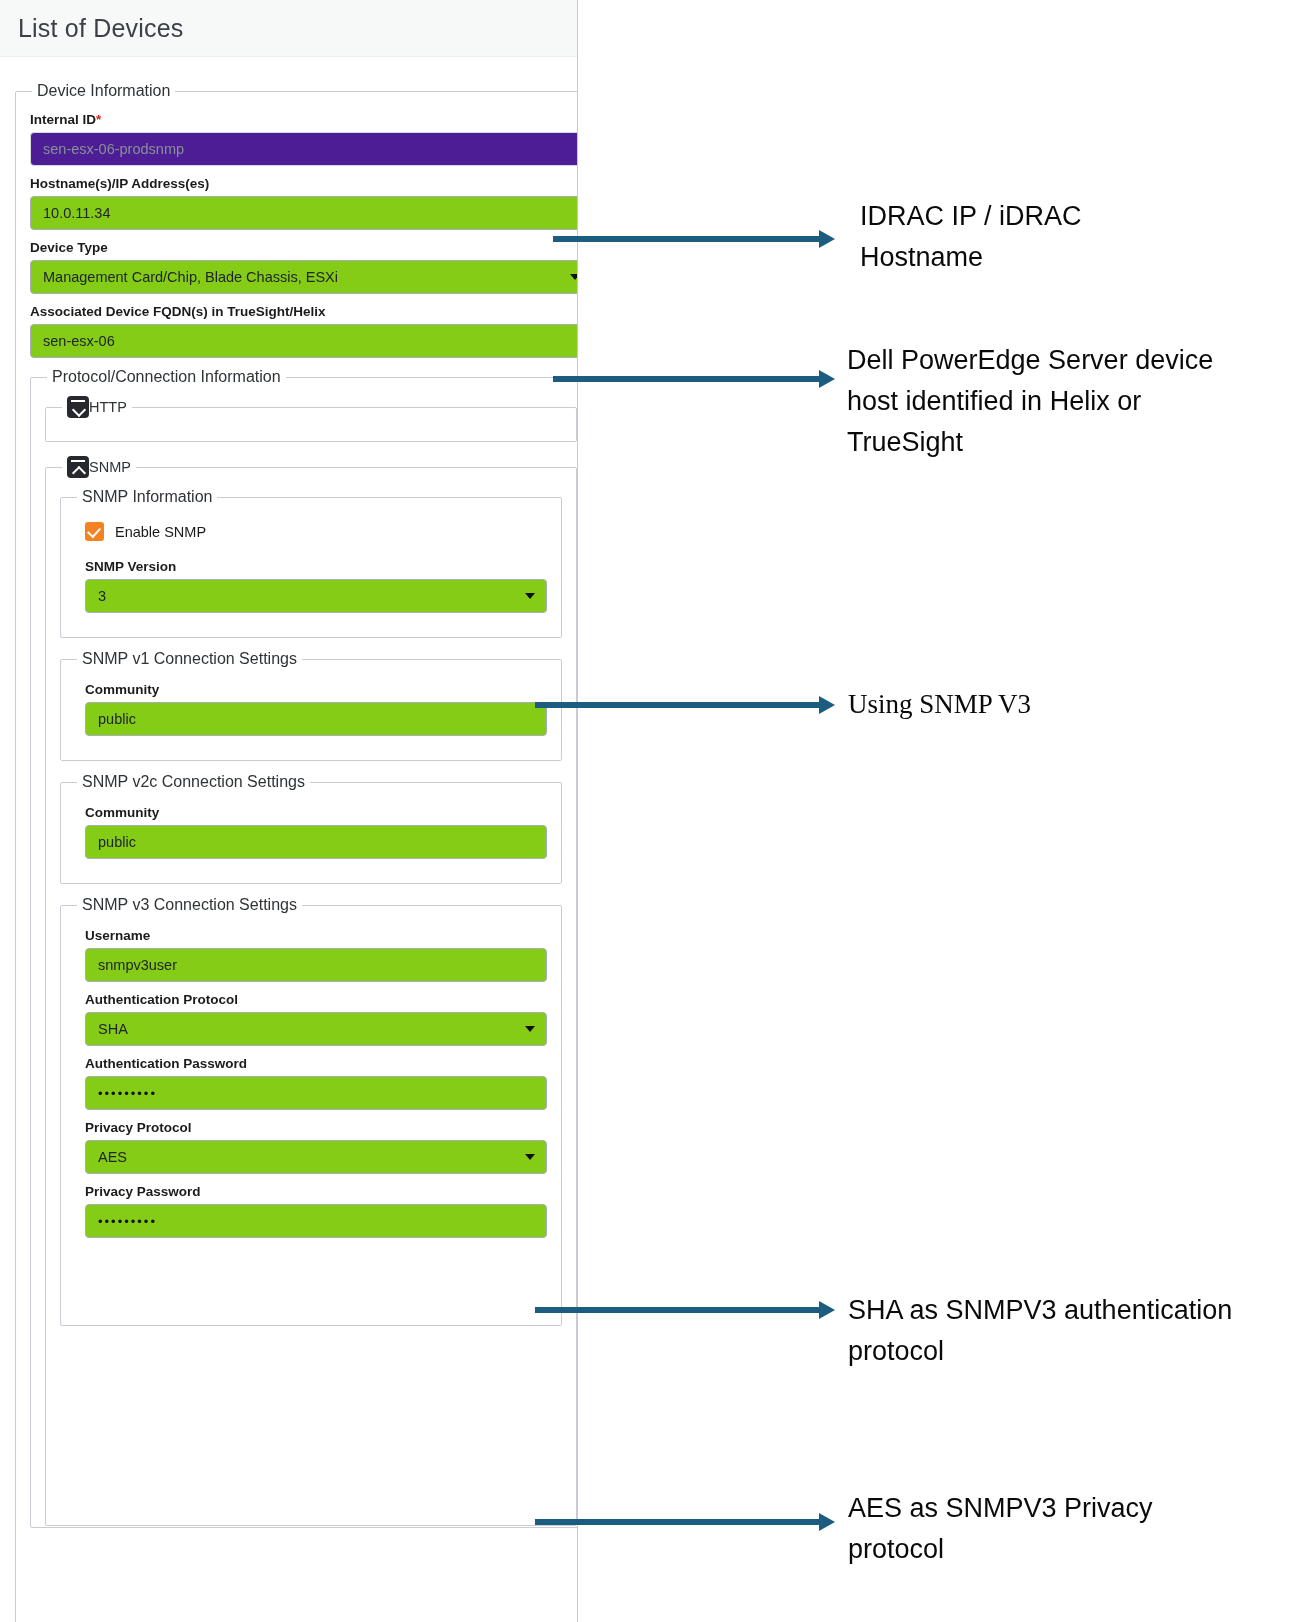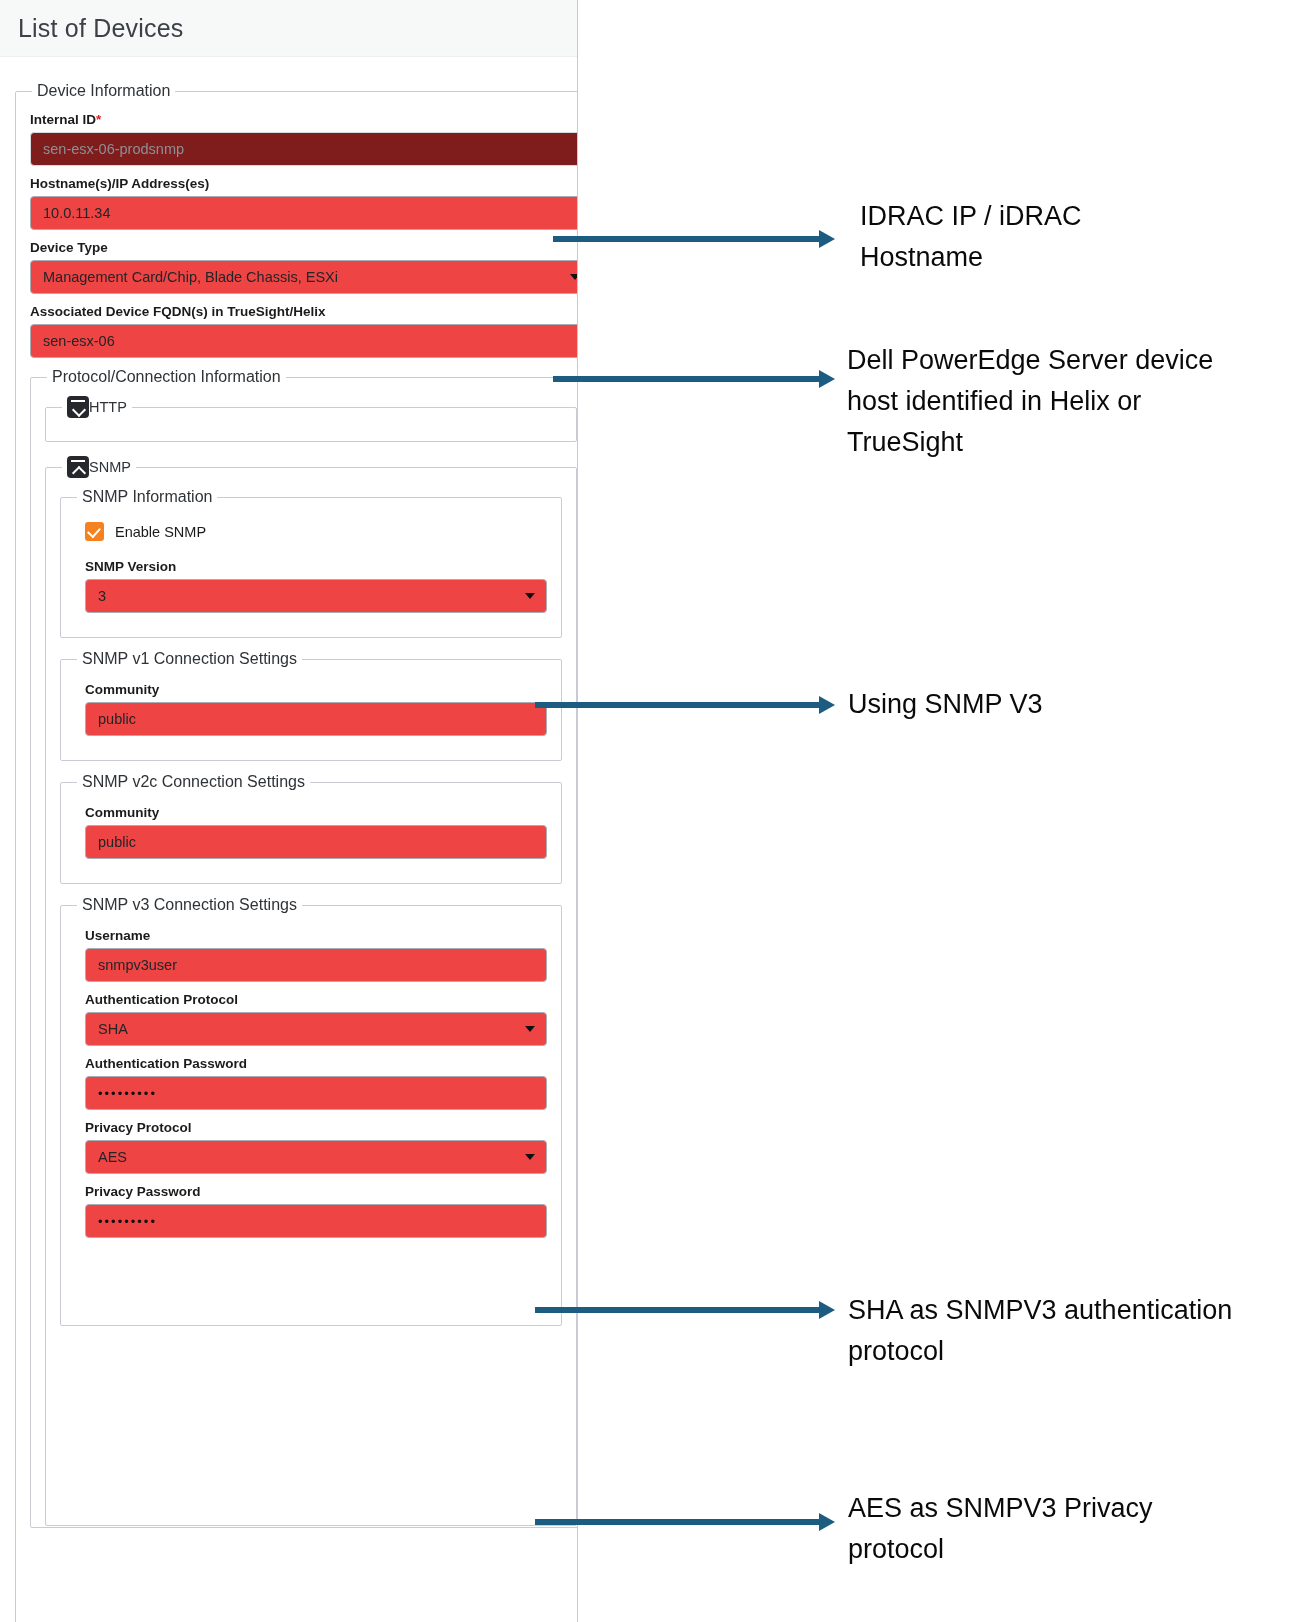--- a/index.html
+++ b/index.html
@@ -76,29 +76,29 @@
     display: block;
   }
   .req-star { color: #e02020; font-weight: bold; }
 
   .txt {
     width: 100%;
     height: 34px;
     box-sizing: border-box;
     border: 1px solid #a9adb8;
     border-radius: 4px;
-    background: #ef4444;
+    background: #84cc16;
     font-size: 14.5px;
     font-family: "Liberation Sans", sans-serif;
     color: #222428;
     padding: 0 12px;
     outline: none;
   }
   .txt.disabled {
-    background: #7f1d1d;
+    background: #4c1d95;
     border-color: #d7dade;
     color: #8b9096;
   }
   .txt.pw { letter-spacing: 2px; font-size: 13px; color: #111; }
 
   .select-wrap { position: relative; width: 100%; }
   .select-wrap .txt { padding-right: 30px; }
   .caret {
     position: absolute;
     right: 12px; top: 50%;
@@ -369,17 +369,17 @@
 
 <div class="arrow" style="left:535px; top:1511px; width:300px;">
   <span class="arrow-line" style="width:284px;"></span>
   <span class="arrow-head" style="left:284px;"></span>
 </div>
 
 <div class="anno-text" style="left:860px; top:196px; width:340px;">IDRAC IP / iDRAC Hostname</div>
 
 <div class="anno-text" style="left:847px; top:340px; width:390px;">Dell PowerEdge Server device host identified in Helix or TrueSight</div>
 
-<div class="anno-text" style="left:848px; top:684px; width:390px;">Using SNMP V3</div>
+<div class="anno-text" style="left:848px; top:684px; width:390px;font-family:Liberation Serif, serif;">Using SNMP V3</div>
 
 <div class="anno-text" style="left:848px; top:1290px; width:400px;">SHA as SNMPV3 authentication protocol</div>
 
 <div class="anno-text" style="left:848px; top:1488px; width:395px;">AES as SNMPV3 Privacy protocol</div>
 
 </body></html>

